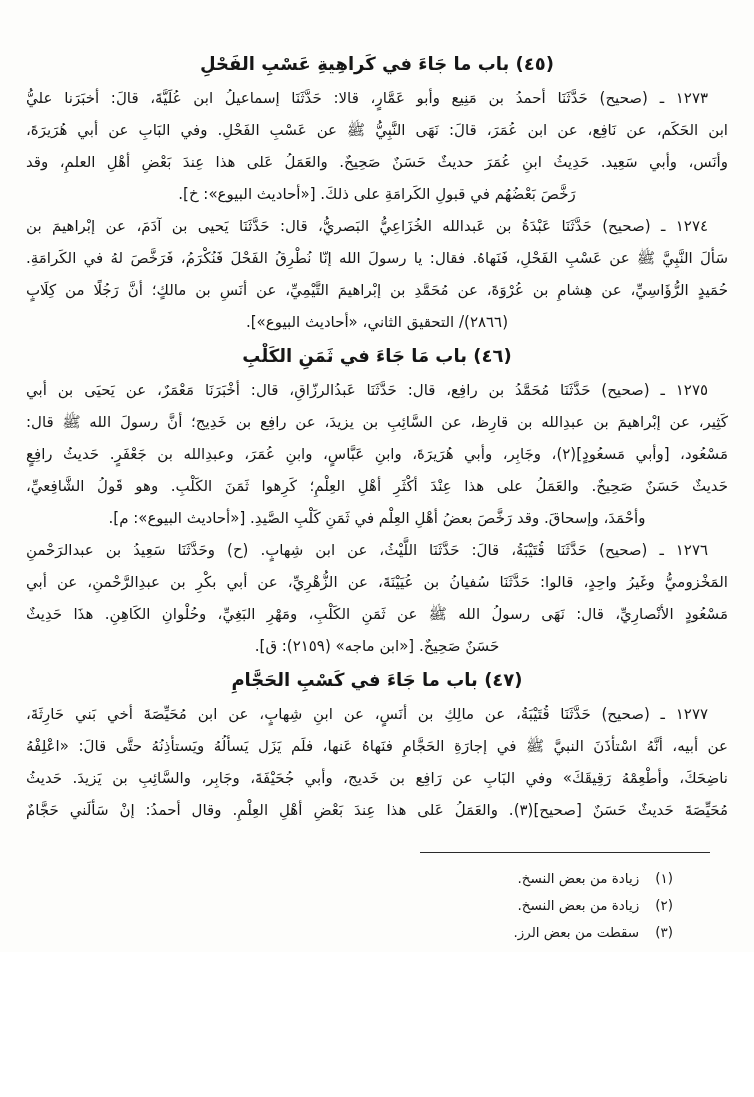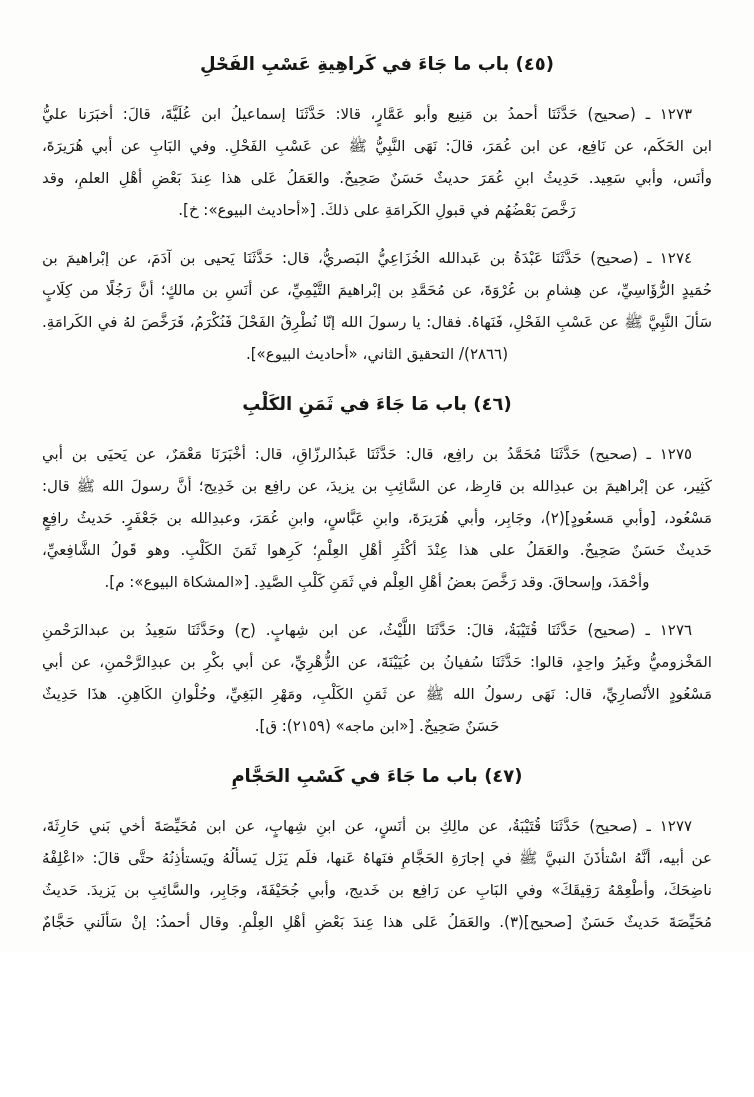--- a/index.html
+++ b/index.html
@@ -17,21 +17,21 @@
     padding: 46px 26px 0 26px;
     overflow: hidden;
   }
   .chapter-heading {
     font-size: 18px;
     font-weight: bold;
     text-align: center;
     line-height: 36px;
     white-space: nowrap;
   }
-  .hadith { margin: 16px; }
+  .hadith { margin: 0; }
   .line {
     font-size: 15px;
     line-height: 32px;
     text-align: justify;
   }
   .line.full, .line.first { text-align-last: justify; }
   .line.first { text-indent: 20px; }
   .line.center { text-align-last: center; }
   .footnote-divider {
     width: 290px;
@@ -65,31 +65,31 @@
   <main id="sections">
       <div class="chapter-heading">(٤٥) باب ما جَاءَ في كَراهِيةِ عَسْبِ الفَحْلِ</div>
       <div class="hadith">
         <div class="line first">١٢٧٣ ـ (صحيح) حَدَّثَنَا أحمدُ بن مَنِيع وأبو عَمَّارٍ، قالا: حَدَّثَنَا إسماعيلُ ابن عُلَيَّةَ، قالَ: أخبَرَنا عليُّ</div>
         <div class="line full">ابن الحَكَم، عن نَافِع، عن ابن عُمَرَ، قالَ: نَهَى النَّبِيُّ ﷺ عن عَسْبِ الفَحْلِ. وفي البَابِ عن أبي هُرَيرَةَ،</div>
         <div class="line full">وأنَس، وأبي سَعِيد. حَدِيثُ ابنِ عُمَرَ حديثٌ حَسَنٌ صَحِيحٌ. والعَمَلُ عَلى هذا عِندَ بَعْضِ أهْلِ العلمِ، وقد</div>
         <div class="line center">رَخَّصَ بَعْضُهُم في قبولِ الكَرامَةِ على ذلكَ. [«أحاديث البيوع»: خ].</div>
       </div>
       <div class="hadith">
         <div class="line first">١٢٧٤ ـ (صحيح) حَدَّثَنَا عَبْدَةُ بن عَبدالله الخُزَاعِيُّ البَصريُّ، قال: حَدَّثَنَا يَحيى بن آدَمَ، عن إبْراهيمَ بن</div>
+        <div class="line full">سَألَ النَّبِيَّ ﷺ عن عَسْبِ الفَحْلِ، فَنَهاهُ. فقال: يا رسولَ الله إنّا نُطْرِقُ الفَحْلَ فَنُكْرَمُ، فَرَخَّصَ لهُ في الكَرامَةِ.</div>
         <div class="line full">حُمَيدٍ الرُّؤَاسِيِّ، عن هِشامِ بن عُرْوَةَ، عن مُحَمَّدِ بن إبْراهيمَ التَّيْمِيِّ، عن أنَسِ بن مالكٍ؛ أنَّ رَجُلًا من كِلَابٍ</div>
-        <div class="line full">سَألَ النَّبِيَّ ﷺ عن عَسْبِ الفَحْلِ، فَنَهاهُ. فقال: يا رسولَ الله إنّا نُطْرِقُ الفَحْلَ فَنُكْرَمُ، فَرَخَّصَ لهُ في الكَرامَةِ.</div>
         <div class="line center">(٢٨٦٦)/ التحقيق الثاني، «أحاديث البيوع»].</div>
       </div>
       <div class="chapter-heading">(٤٦) باب مَا جَاءَ في ثَمَنِ الكَلْبِ</div>
       <div class="hadith">
         <div class="line first">١٢٧٥ ـ (صحيح) حَدَّثَنَا مُحَمَّدُ بن رافِع، قال: حَدَّثَنَا عَبدُالرزّاقِ، قال: أخْبَرَنَا مَعْمَرٌ، عن يَحيَى بن أبي</div>
         <div class="line full">كَثِير، عن إبْراهيمَ بن عبدِالله بن قارِظ، عن السَّائِبِ بن يزيدَ، عن رافِع بن خَدِيج؛ أنَّ رسولَ الله ﷺ قال:</div>
         <div class="line full">مَسْعُود، [وأبي مَسعُودٍ](٢)، وجَابِر، وأبي هُرَيرَةَ، وابنِ عَبَّاسٍ، وابنِ عُمَرَ، وعبدِالله بن جَعْفَرٍ. حَديثُ رافِعٍ</div>
         <div class="line full">حَديثٌ حَسَنٌ صَحِيحٌ. والعَمَلُ على هذا عِنْدَ أكْثَرِ أهْلِ العِلْمِ؛ كَرِهوا ثَمَنَ الكَلْبِ. وهو قَولُ الشَّافِعيِّ،</div>
-        <div class="line center">وأحْمَدَ، وإسحاقَ. وقد رَخَّصَ بعضُ أهْلِ العِلْم في ثَمَنِ كَلْبِ الصَّيدِ. [«المشكاة البيوع»: م].</div>
+        <div class="line center">وأحْمَدَ، وإسحاقَ. وقد رَخَّصَ بعضُ أهْلِ العِلْم في ثَمَنِ كَلْبِ الصَّيدِ. [«أحاديث البيوع»: م].</div>
       </div>
       <div class="hadith">
         <div class="line first">١٢٧٦ ـ (صحيح) حَدَّثَنَا قُتَيْبَةُ، قالَ: حَدَّثَنَا اللَّيْثُ، عن ابن شِهابٍ. (ح) وحَدَّثَنَا سَعِيدُ بن عبدالرَحْمنِ</div>
         <div class="line full">المَخْزوميُّ وغَيرُ واحِدٍ، قالوا: حَدَّثَنَا سُفيانُ بن عُيَيْنَةَ، عن الزُّهْرِيِّ، عن أبي بكْرِ بن عبدِالرَّحْمنِ، عن أبي</div>
         <div class="line full">مَسْعُودٍ الأنْصارِيِّ، قال: نَهَى رسولُ الله ﷺ عن ثَمَنِ الكَلْبِ، ومَهْرِ البَغِيِّ، وحُلْوانِ الكَاهِنِ. هذَا حَدِيثٌ</div>
         <div class="line center">حَسَنٌ صَحِيحٌ. [«ابن ماجه» (٢١٥٩): ق].</div>
       </div>
       <div class="chapter-heading">(٤٧) باب ما جَاءَ في كَسْبِ الحَجَّامِ</div>
       <div class="hadith">
         <div class="line first">١٢٧٧ ـ (صحيح) حَدَّثَنَا قُتَيْبَةُ، عن مالِكِ بن أنَسٍ، عن ابنِ شِهابٍ، عن ابن مُحَيِّصَةَ أخي بَني حَارِثَةَ،</div>

